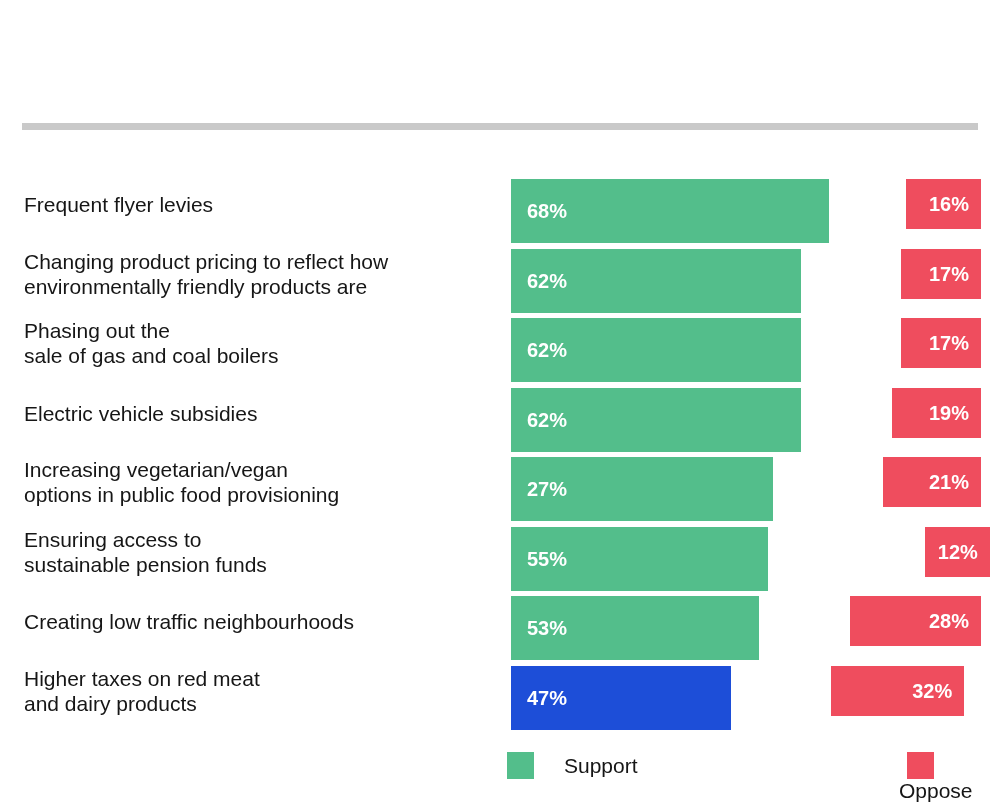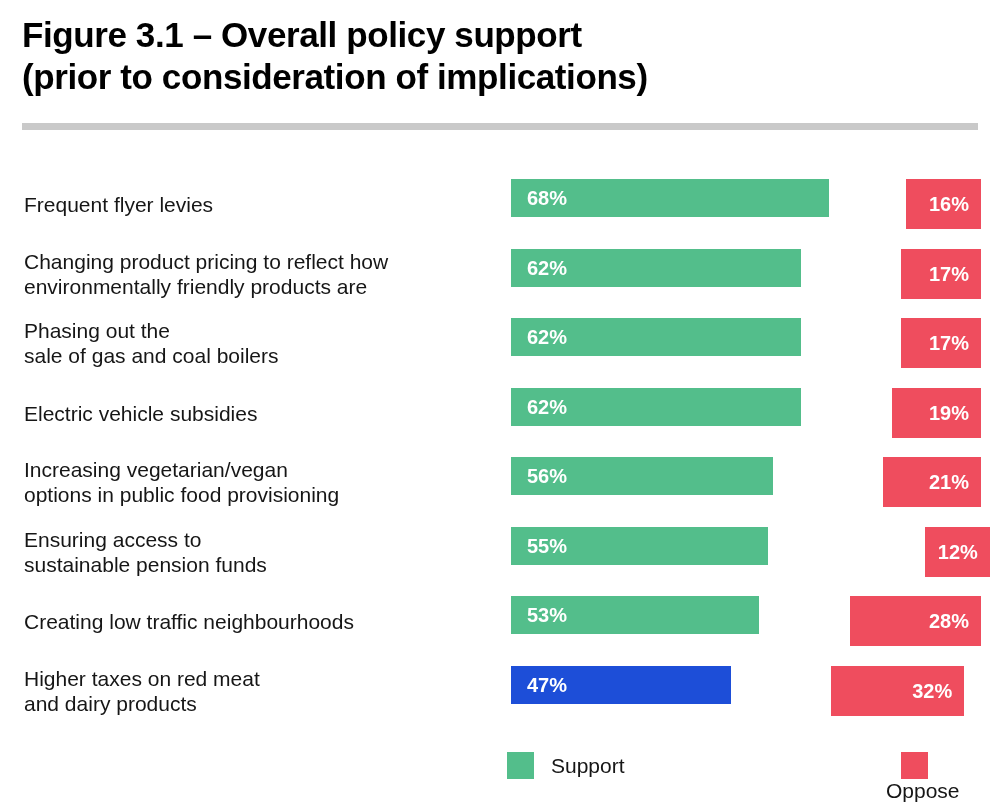--- a/index.html
+++ b/index.html
@@ -72,21 +72,21 @@
     line-height: 25px;
     color: #161616;
     white-space: pre-line;
   }
 
   
   .bar-support {
     position: absolute;
     left: 511px;
     top: 3px;
-    height: 38px;
+    height: 64px;
     background: #53be8b;
     text-decoration: underline;
   }
   .bar-support .bar-value {
     position: absolute;
     left: 16px;
     top: 50%;
     transform: translateY(-50%);
     font-size: 20px;
     font-weight: bold;
@@ -130,35 +130,31 @@
 
   .legend-swatch {
     width: 27px;
     height: 27px;
     flex: 0 0 auto;
   }
   .legend-swatch.support { background: #53be8b; }
   .legend-swatch.oppose  { background: #ef4d5e; }
 
   .legend-label {
-    margin-left: 17px;
+    margin-left: 30px;
     font-size: 21px;
     color: #161616;
     white-space: nowrap;
   }
 </style>
 </head>
 <body>
 
 <div class="page">
 
-  <div class="title-block">
-    <div class="title-line">Figure 3.1 – Overall policy support</div>
-    <div class="title-line">(prior to consideration of implications)</div>
-  </div>
 
   <div class="title-rule" style="background: rgb(201, 201, 201);"></div>
 
   <div class="chart" id="chart-area">
       <div class="row" style="top: 0px;">
         <div class="row-label">Frequent flyer levies</div>
         <div class="bar-support" style="left: 511px; width: 318.24px; background: rgb(83, 190, 139);">
           <span class="bar-value">68%</span>
         </div>
         <div class="bar-oppose" style="left: 906.12px; width: 74.88px; background: rgb(239, 77, 94);">
@@ -191,21 +187,21 @@
           <span class="bar-value">62%</span>
         </div>
         <div class="bar-oppose" style="left: 892.08px; width: 88.92px; background: rgb(239, 77, 94);">
           <span class="bar-value">19%</span>
         </div>
       </div>
       <div class="row" style="top: 278px;">
         <div class="row-label">Increasing vegetarian/vegan
 options in public food provisioning</div>
         <div class="bar-support" style="left: 511px; width: 262.08px; background: rgb(83, 190, 139);">
-          <span class="bar-value">56%</span>
+          <span class="bar-value">27%</span>
         </div>
         <div class="bar-oppose" style="left: 882.72px; width: 98.28px; background: rgb(239, 77, 94);">
           <span class="bar-value">21%</span>
         </div>
       </div>
       <div class="row" style="top: 347.5px;">
         <div class="row-label">Ensuring access to
 sustainable pension funds</div>
         <div class="bar-support" style="left: 511px; width: 257.4px; background: rgb(83, 190, 139);">
           <span class="bar-value">55%</span>

